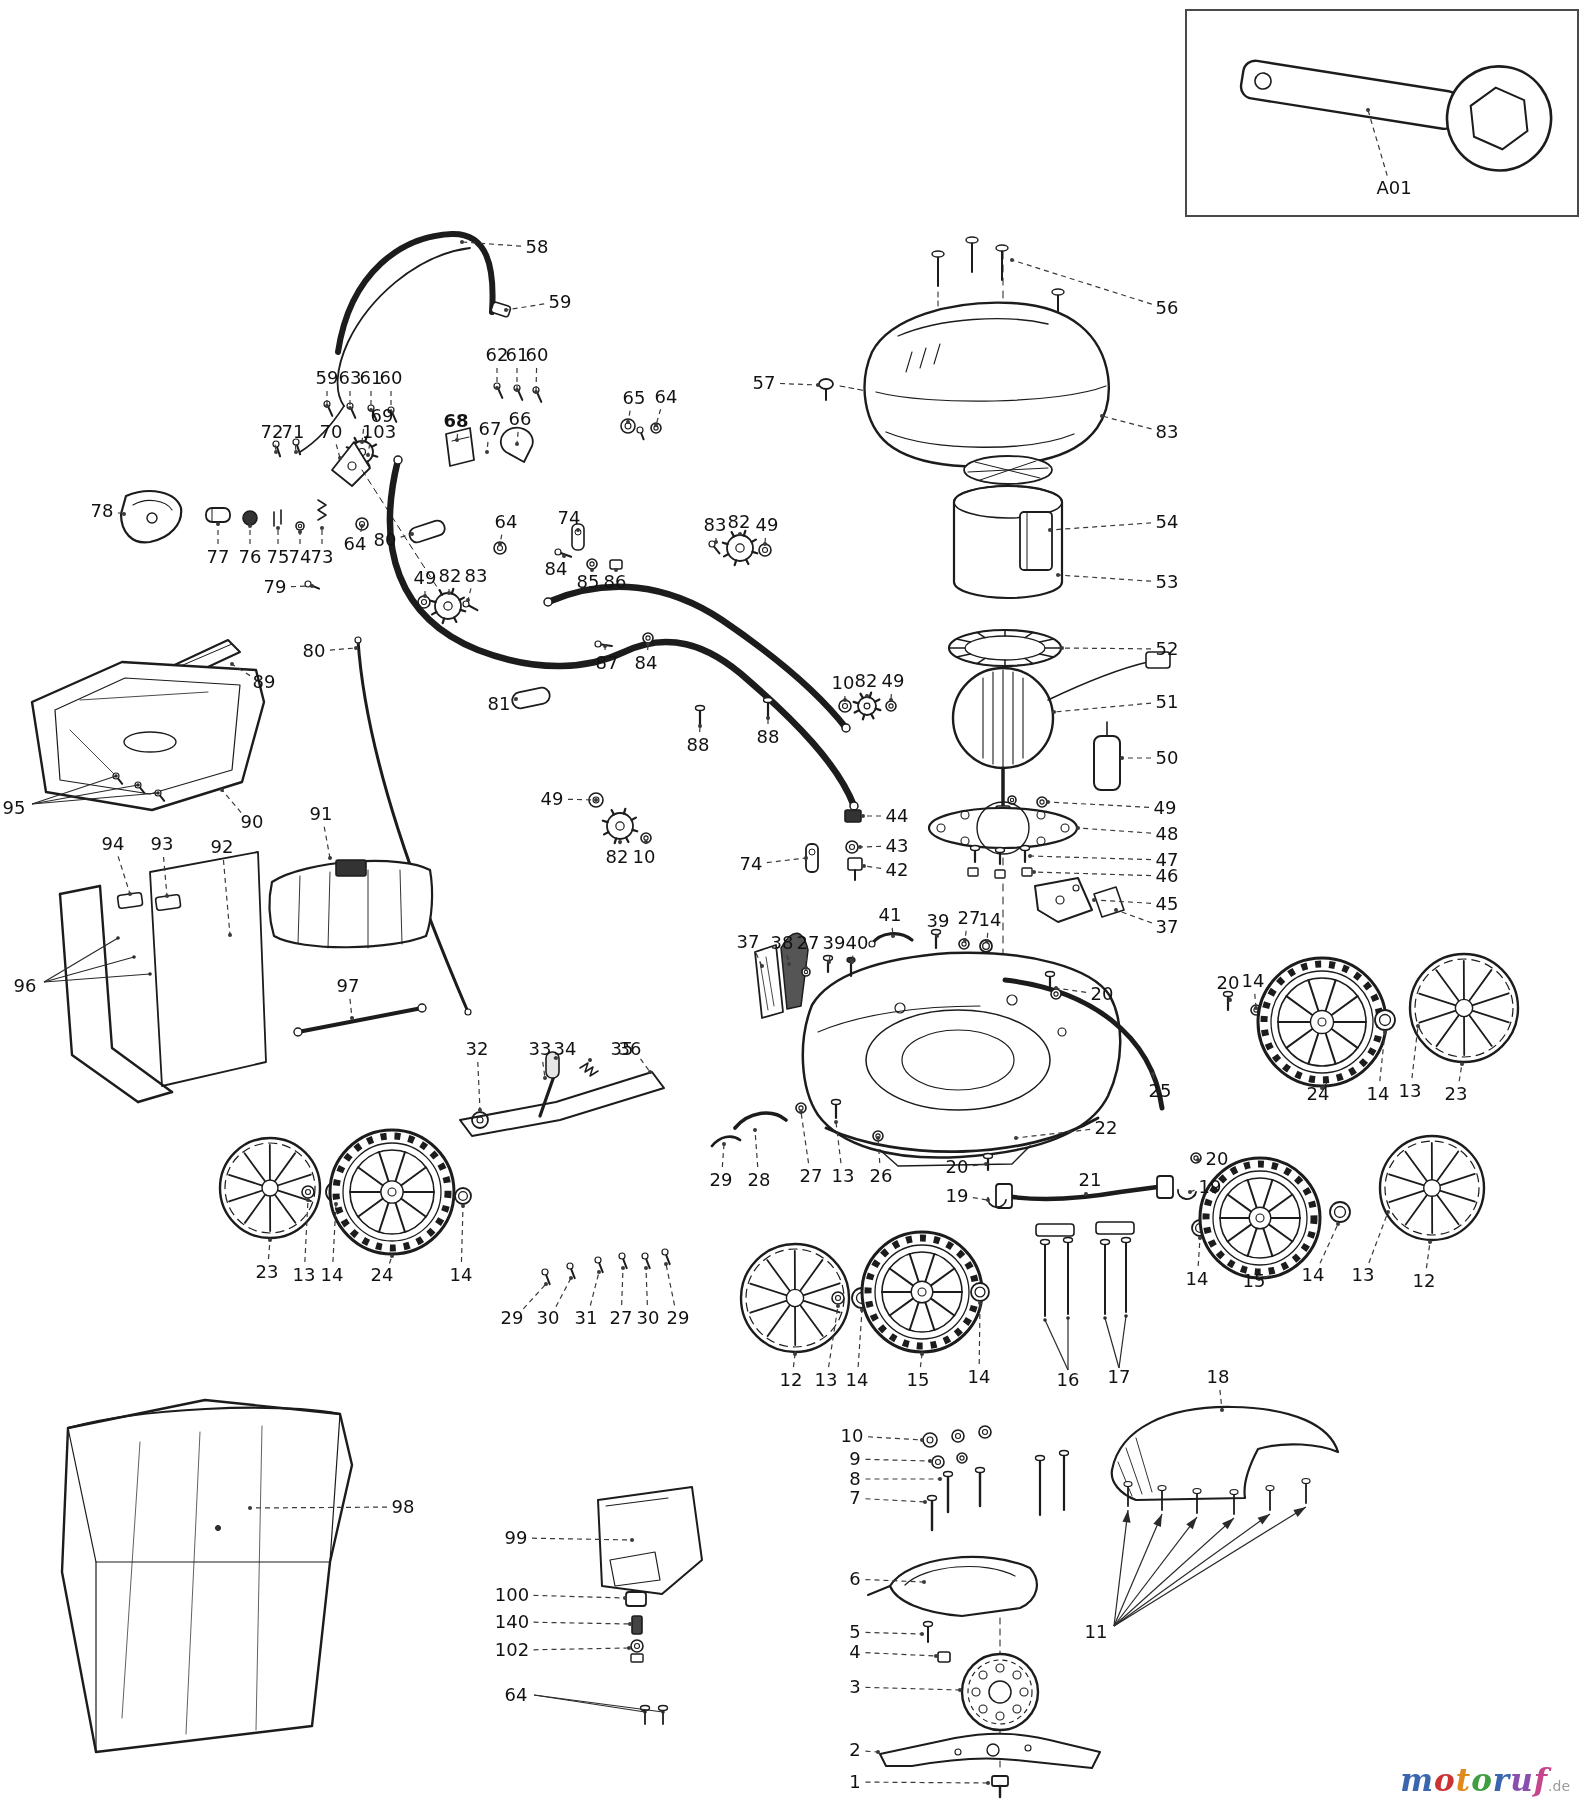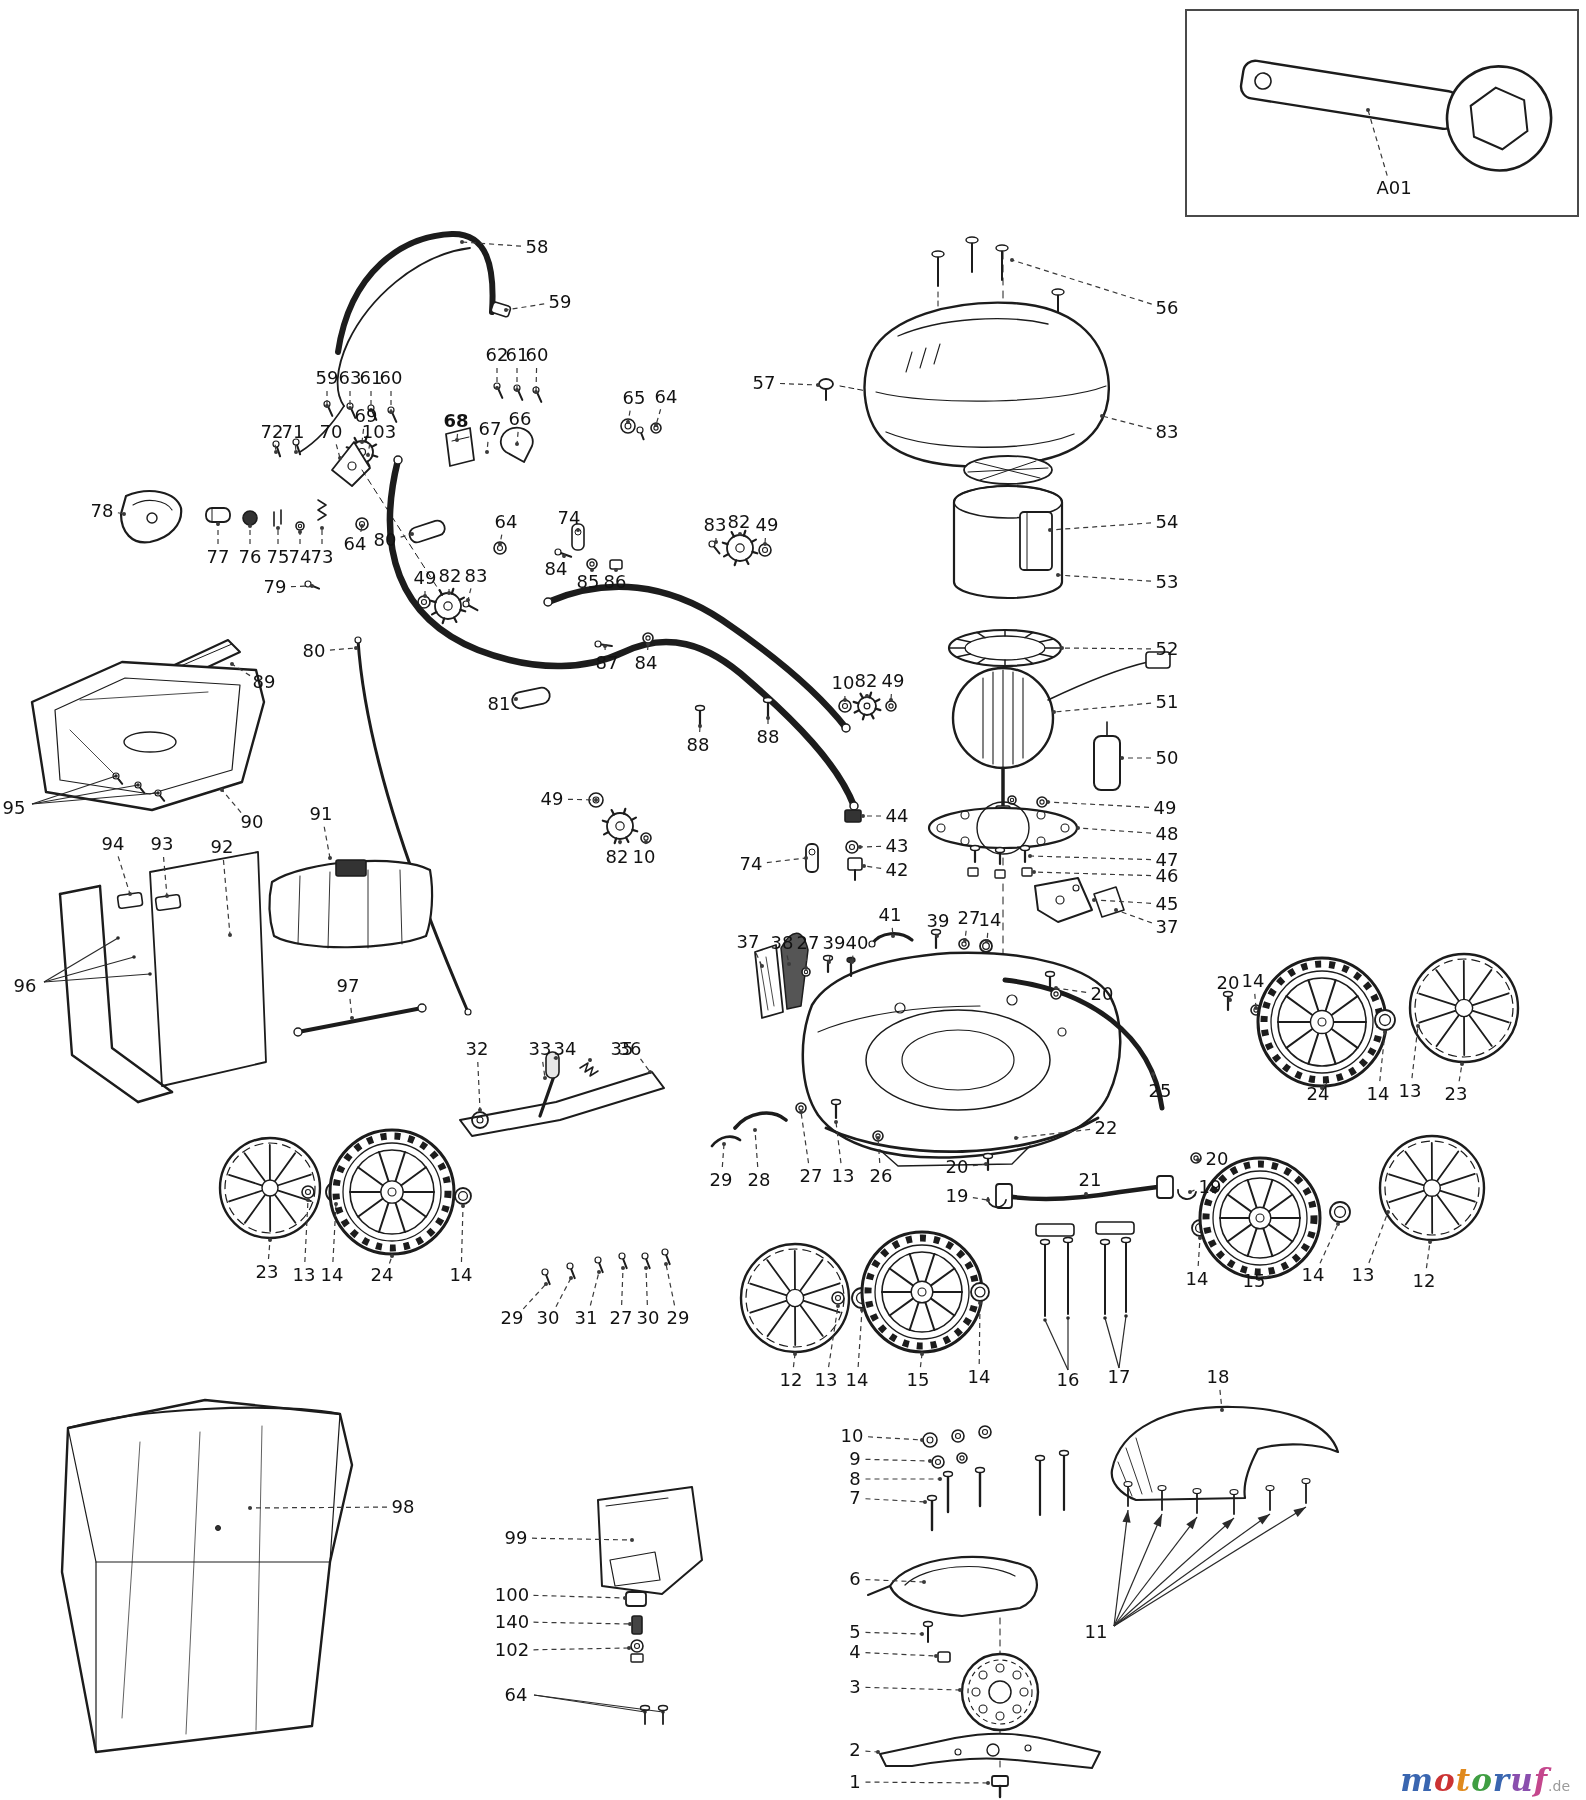--- a/index.html
+++ b/index.html
@@ -992,21 +992,21 @@
       <div class="part-label" style="left: 371px; top: 378px;">61</div>
       <div class="part-label" style="left: 391px; top: 378px;">60</div>
       <div class="part-label" style="left: 634px; top: 398px;">65</div>
       <div class="part-label" style="left: 666px; top: 397px;">64</div>
       <div class="part-label" style="left: 764px; top: 383px;">57</div>
       <div class="part-label" style="left: 1167px; top: 308px;">56</div>
       <div class="part-label" style="left: 1167px; top: 432px;">83</div>
       <div class="part-label" style="left: 272px; top: 432px;">72</div>
       <div class="part-label" style="left: 293px; top: 432px;">71</div>
       <div class="part-label" style="left: 331px; top: 432px;">70</div>
-      <div class="part-label" style="left: 366px; top: 416px;">69</div>
+      <div class="part-label" style="left: 382px; top: 416px;">69</div>
       <div class="part-label" style="left: 379px; top: 432px;">103</div>
       <div class="part-label" style="left: 456px; top: 421px; font-weight: bold;">68</div>
       <div class="part-label" style="left: 490px; top: 429px;">67</div>
       <div class="part-label" style="left: 520px; top: 419px;">66</div>
       <div class="part-label" style="left: 102px; top: 511px;">78</div>
       <div class="part-label" style="left: 218px; top: 557px;">77</div>
       <div class="part-label" style="left: 250px; top: 557px;">76</div>
       <div class="part-label" style="left: 278px; top: 557px;">75</div>
       <div class="part-label" style="left: 300px; top: 557px;">74</div>
       <div class="part-label" style="left: 322px; top: 557px;">73</div>

